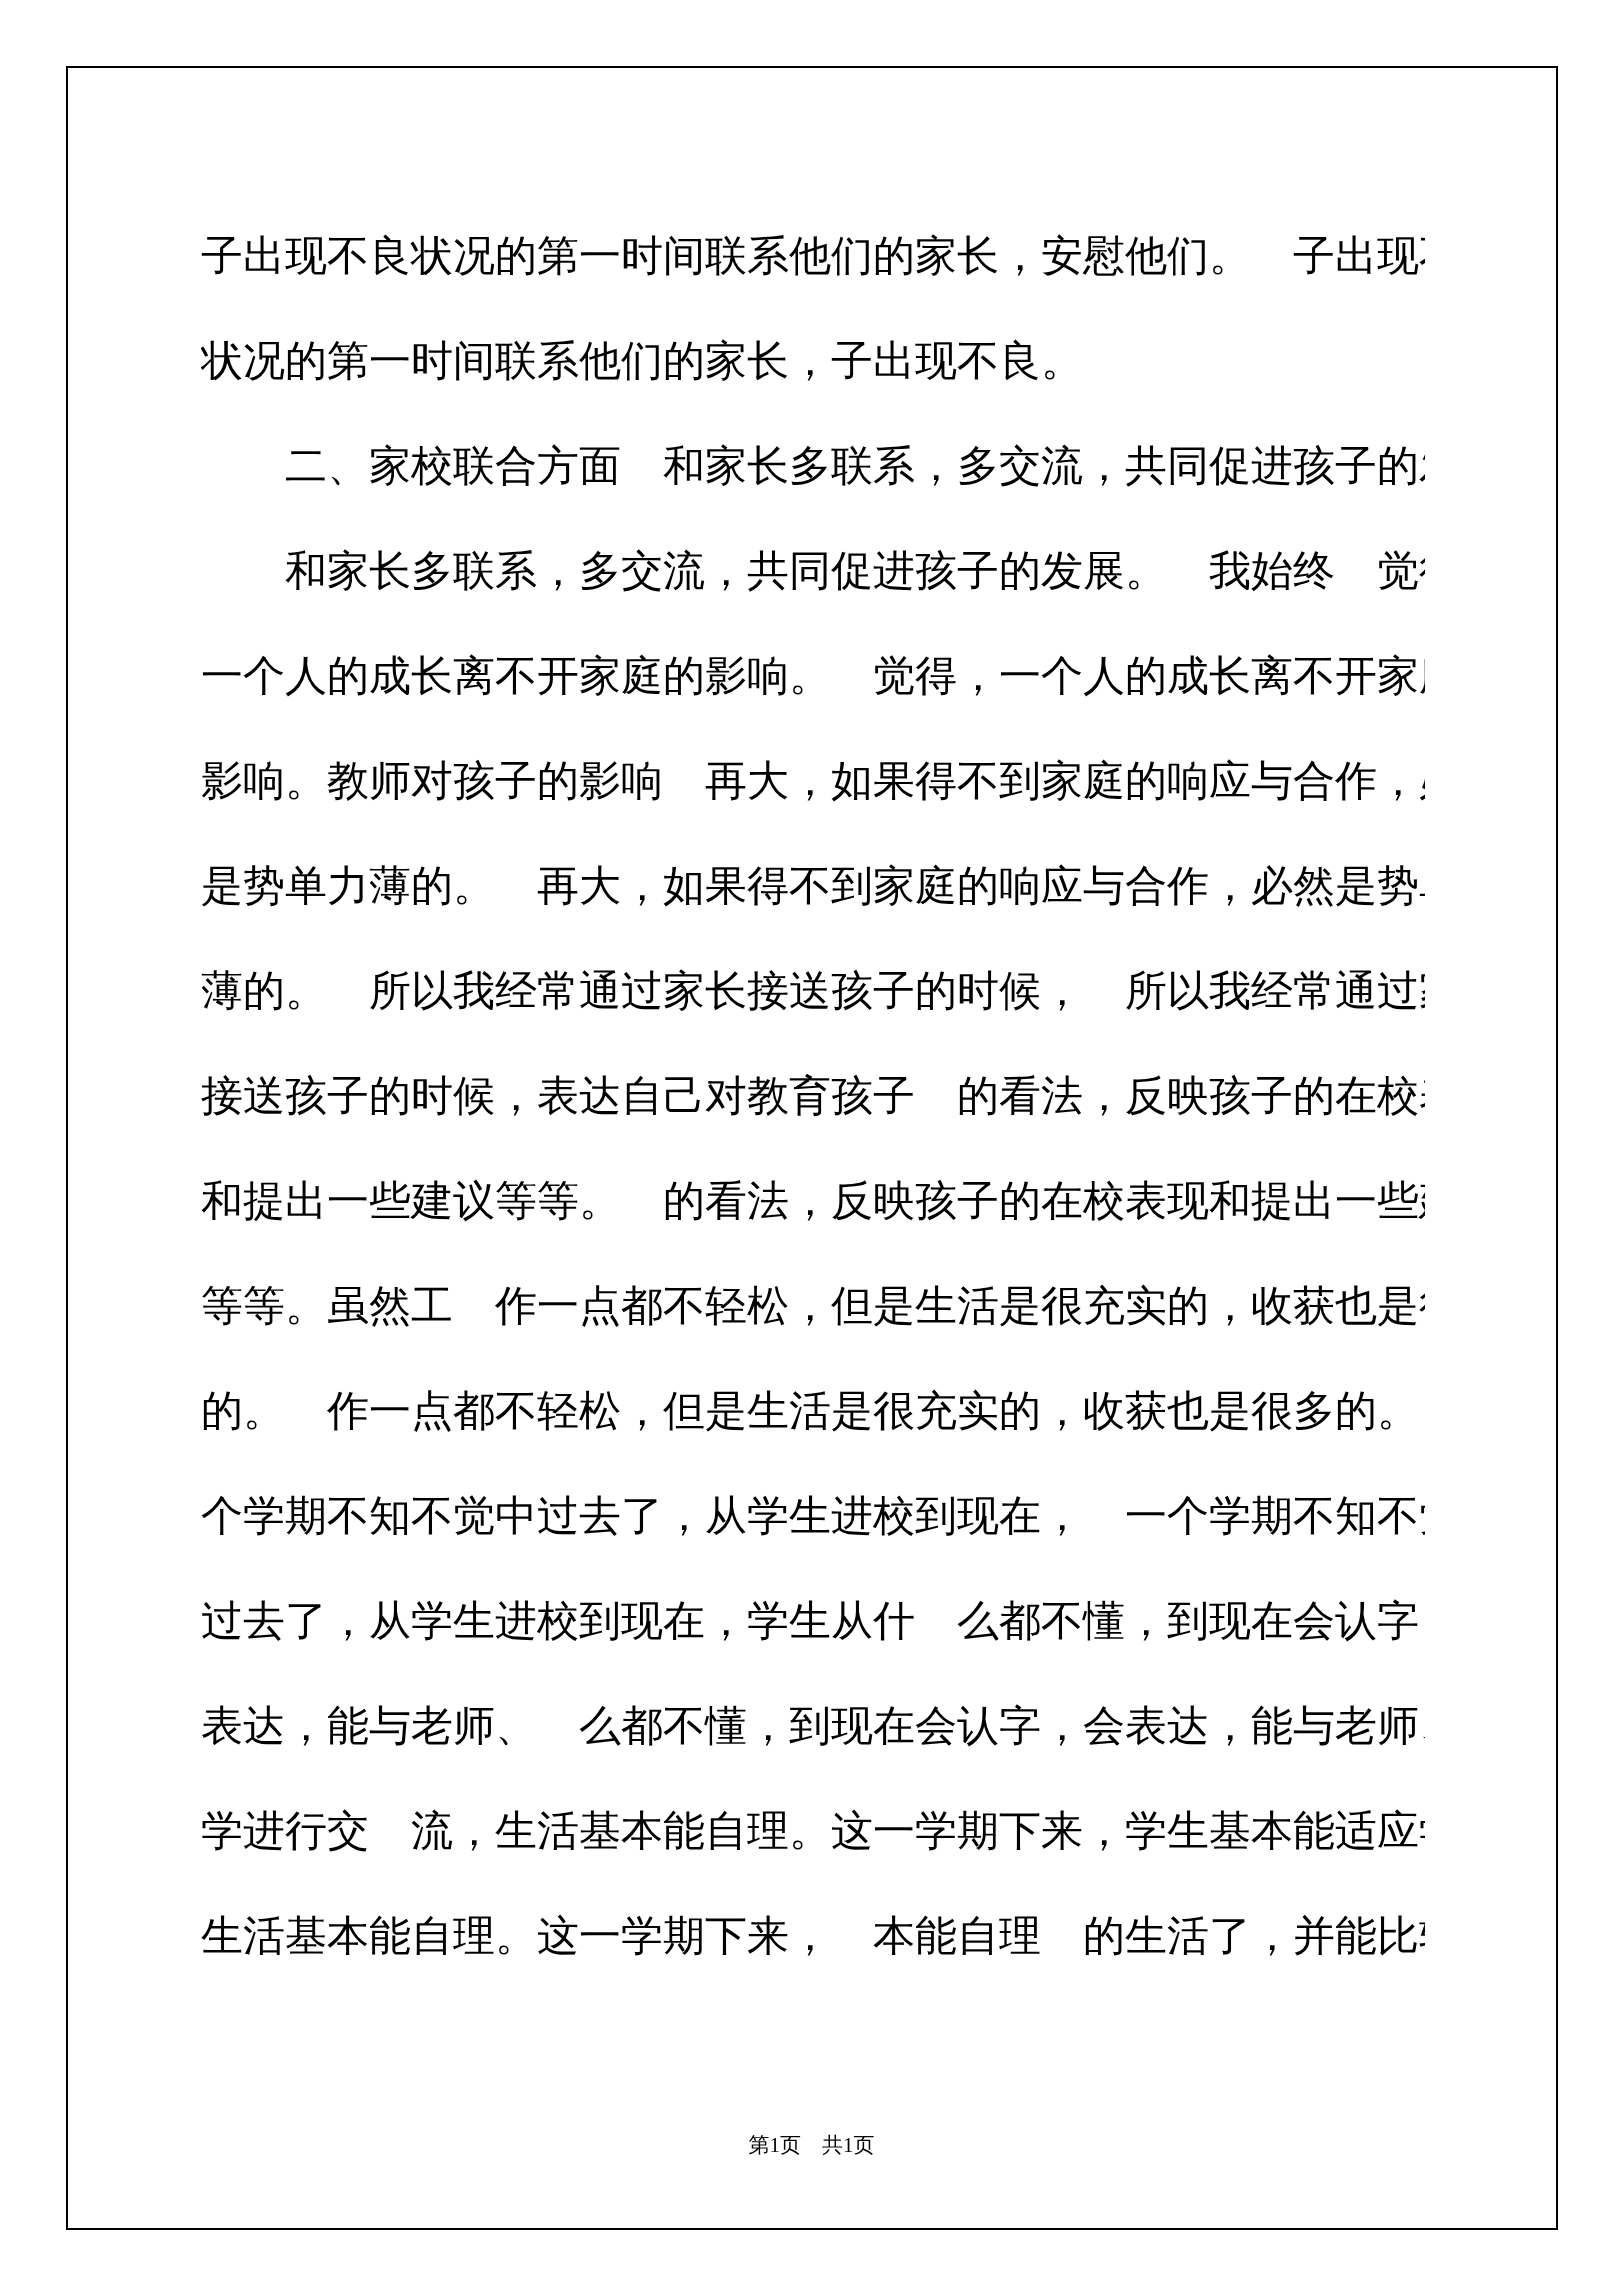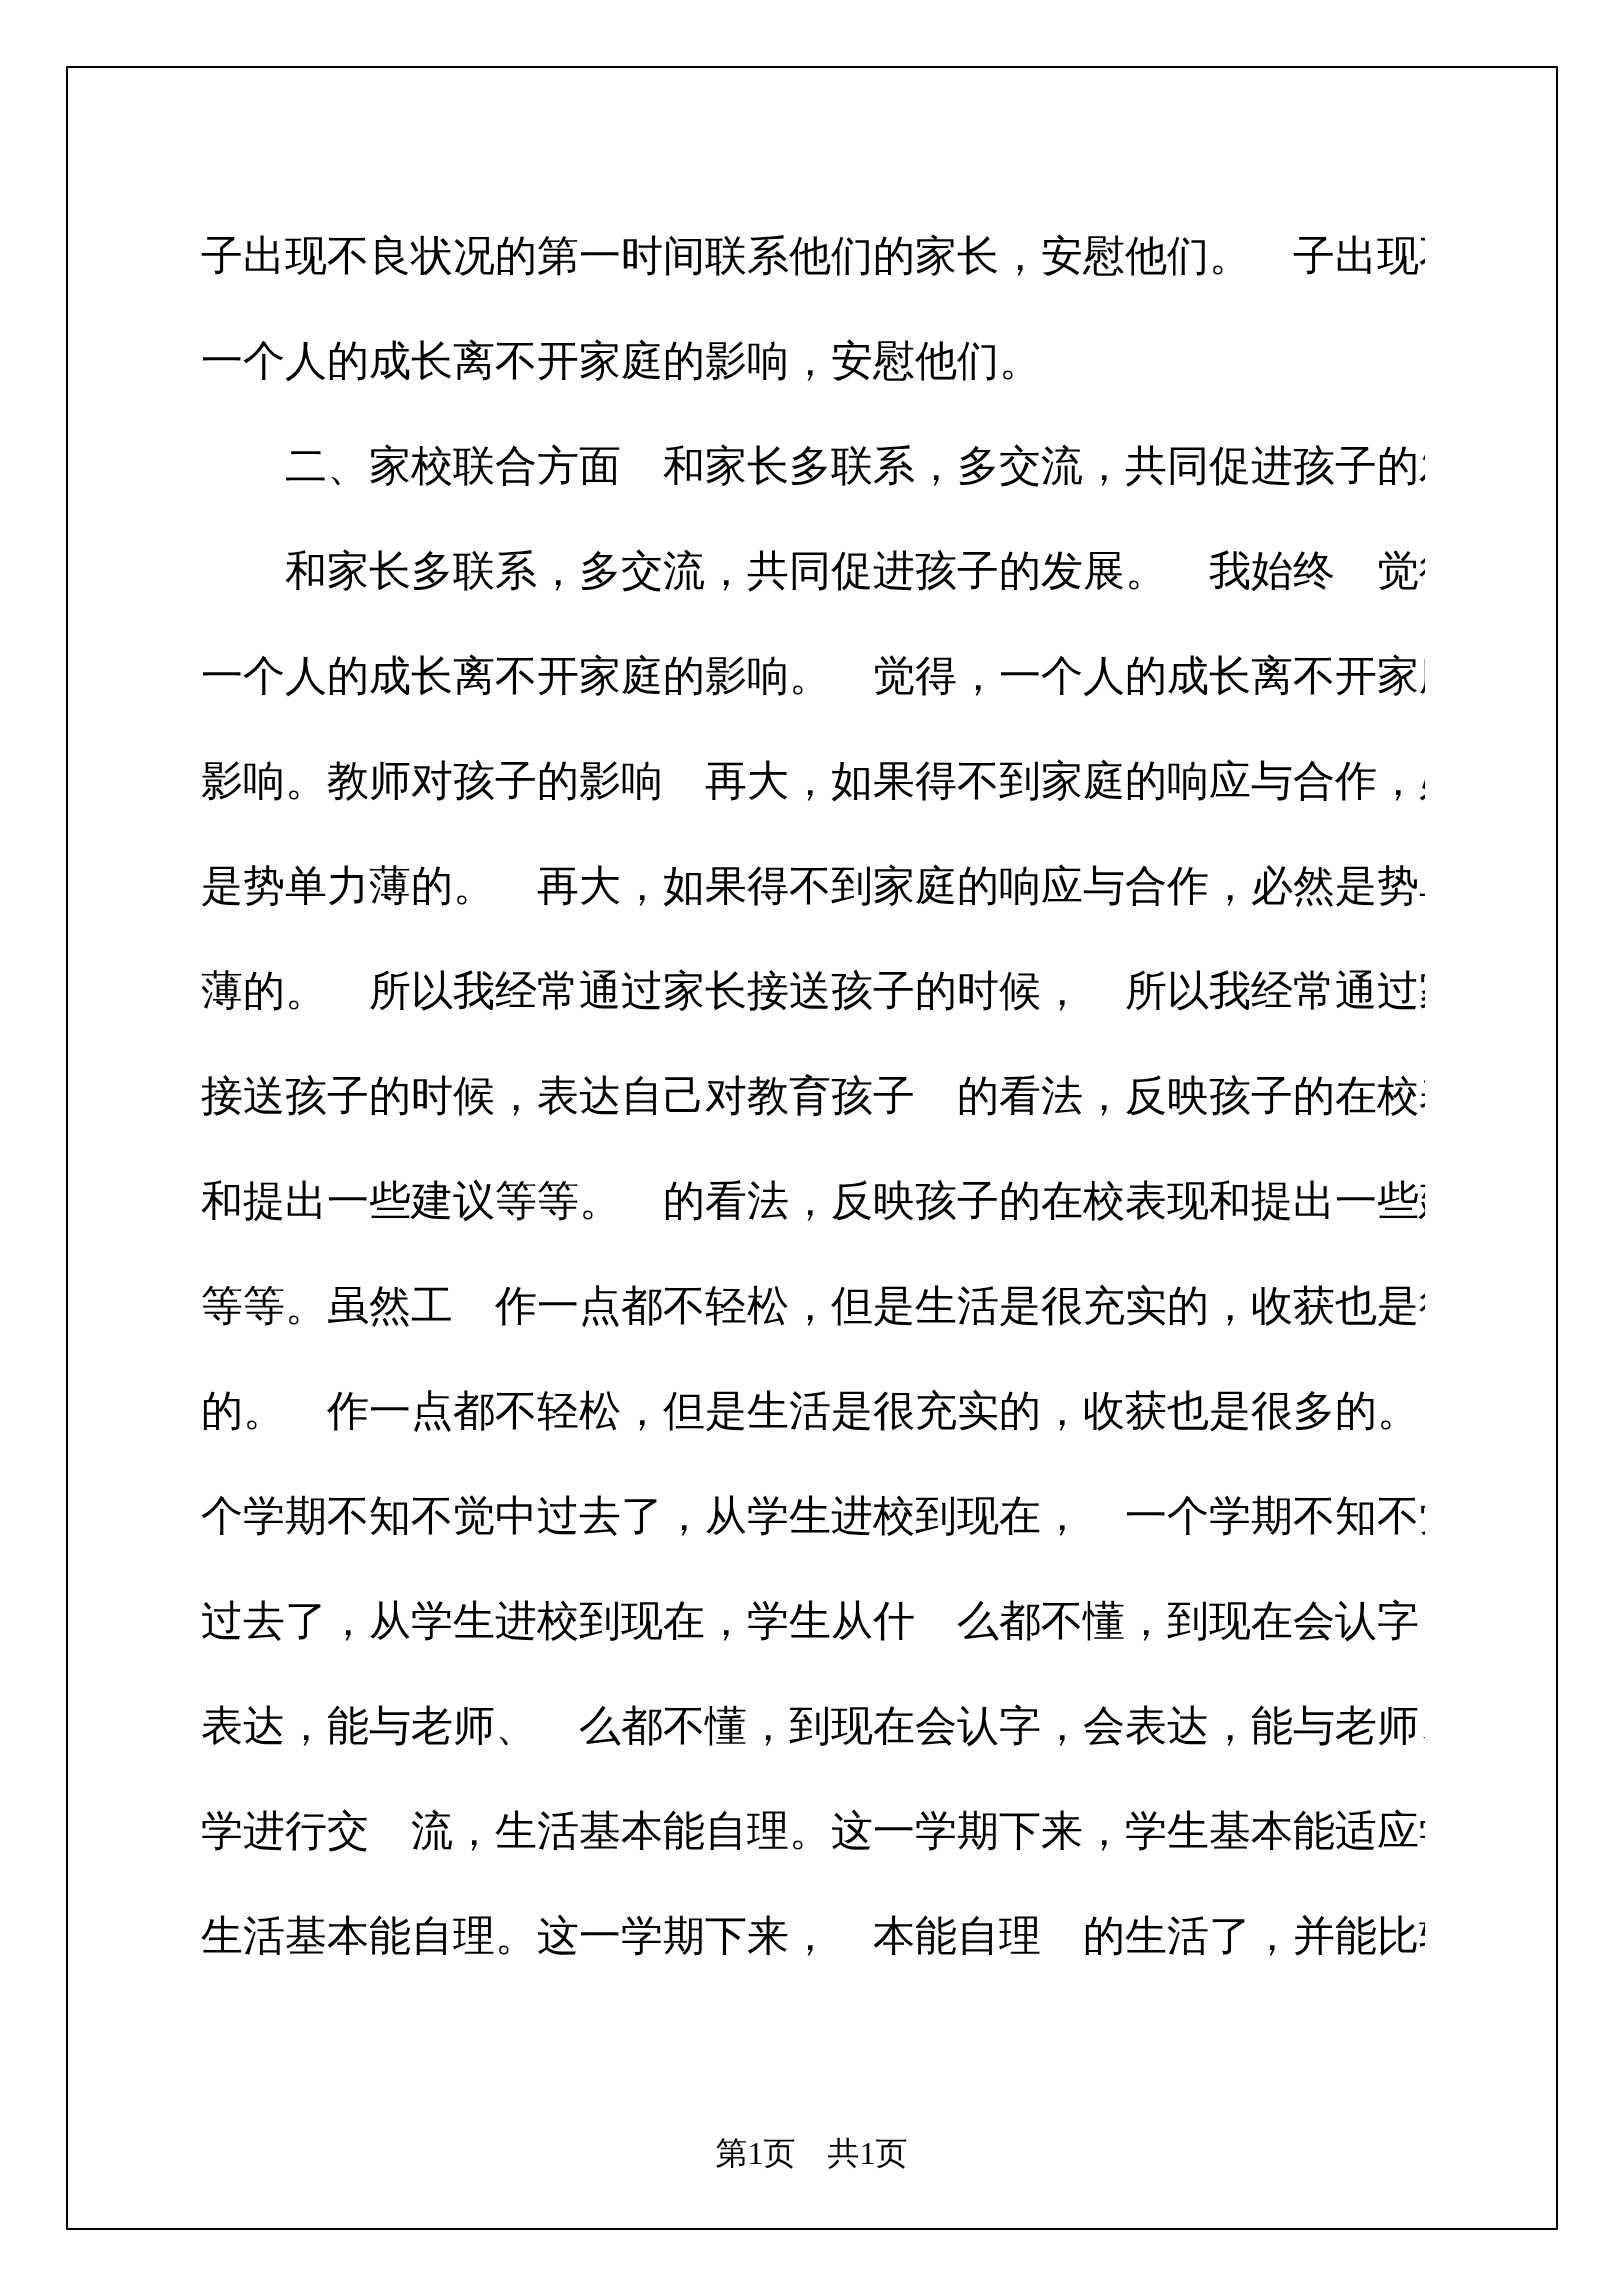--- a/index.html
+++ b/index.html
@@ -44,33 +44,32 @@
   .line.short {
     text-align: left;
     text-align-last: left;
   }
   .footer {
     position: absolute;
     left: 0;
     top: 2128px;
     width: 1623px;
     text-align: center;
-    font-size: 32px;
+    font-size: 21px;
     line-height: 34px;
-    margin-top: 8px;
   }
 </style>
 </head>
 <body>
 
 <div class="page">
   <div class="frame"></div>
   <div class="textblock">
       <div class="line">子出现不良状况的第一时间联系他们的家长，安慰他们。　子出现不良</div>
-      <div class="line short">一个人的成长离不开家庭的影响，安慰他们。</div>
+      <div class="line short">状况的第一时间联系他们的家长，子出现不良。</div>
       <div class="line">　　二、家校联合方面　和家长多联系，多交流，共同促进孩子的发展。</div>
       <div class="line">　　和家长多联系，多交流，共同促进孩子的发展。　我始终　觉得，</div>
       <div class="line">一个人的成长离不开家庭的影响。　觉得，一个人的成长离不开家庭的</div>
       <div class="line">影响。教师对孩子的影响　再大，如果得不到家庭的响应与合作，必然</div>
       <div class="line">是势单力薄的。　再大，如果得不到家庭的响应与合作，必然是势单力</div>
       <div class="line">薄的。　所以我经常通过家长接送孩子的时候，　所以我经常通过家长</div>
       <div class="line">接送孩子的时候，表达自己对教育孩子　的看法，反映孩子的在校表现</div>
       <div class="line">和提出一些建议等等。　的看法，反映孩子的在校表现和提出一些建议</div>
       <div class="line">等等。虽然工　作一点都不轻松，但是生活是很充实的，收获也是很多</div>
       <div class="line">的。　作一点都不轻松，但是生活是很充实的，收获也是很多的。　一</div>

